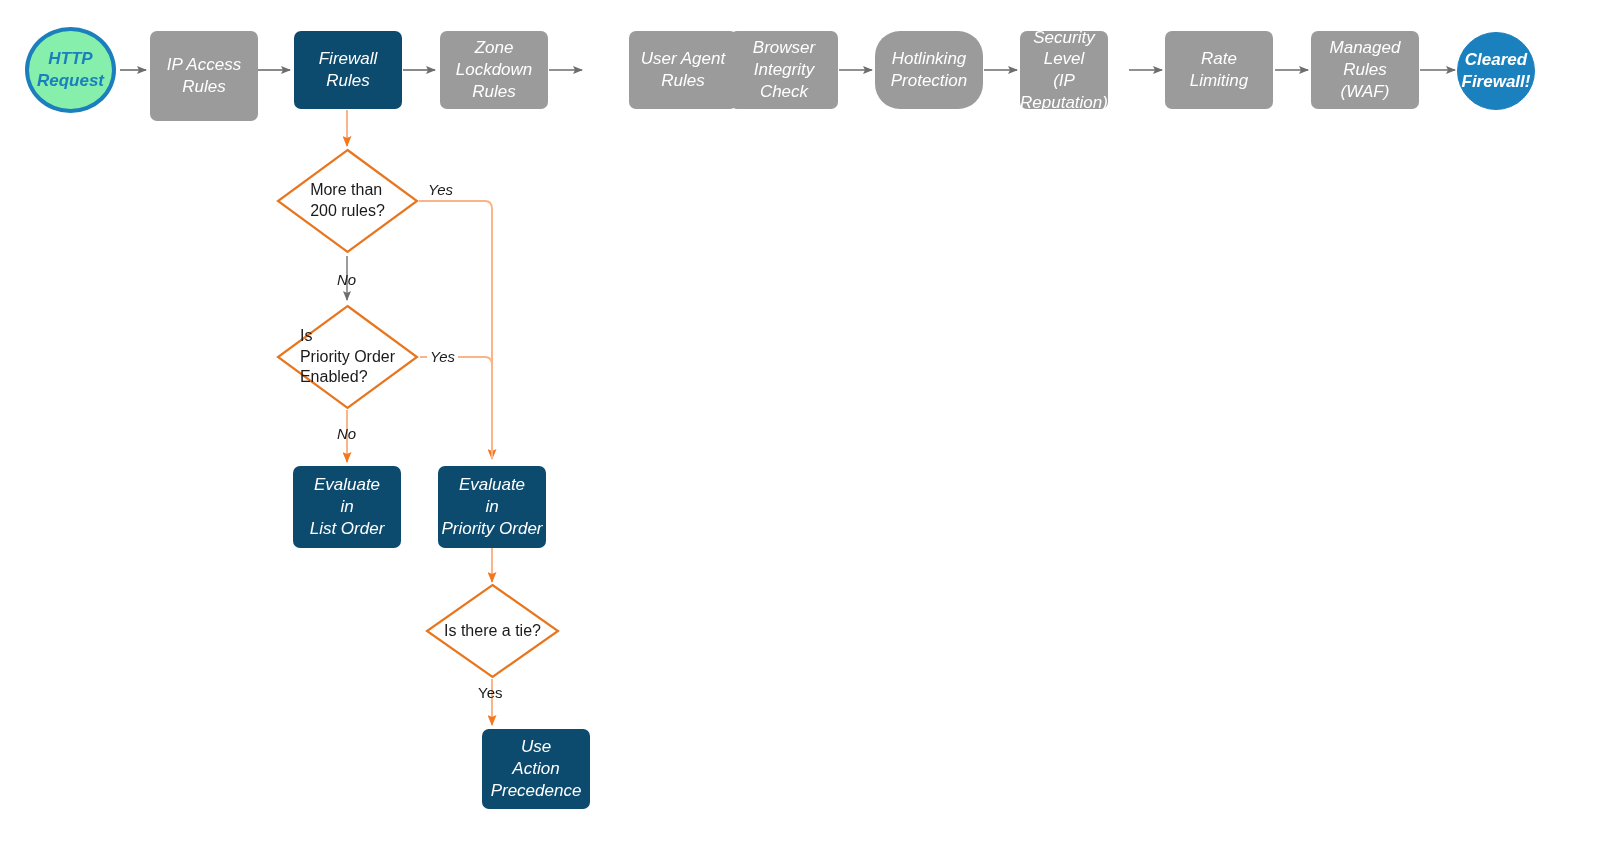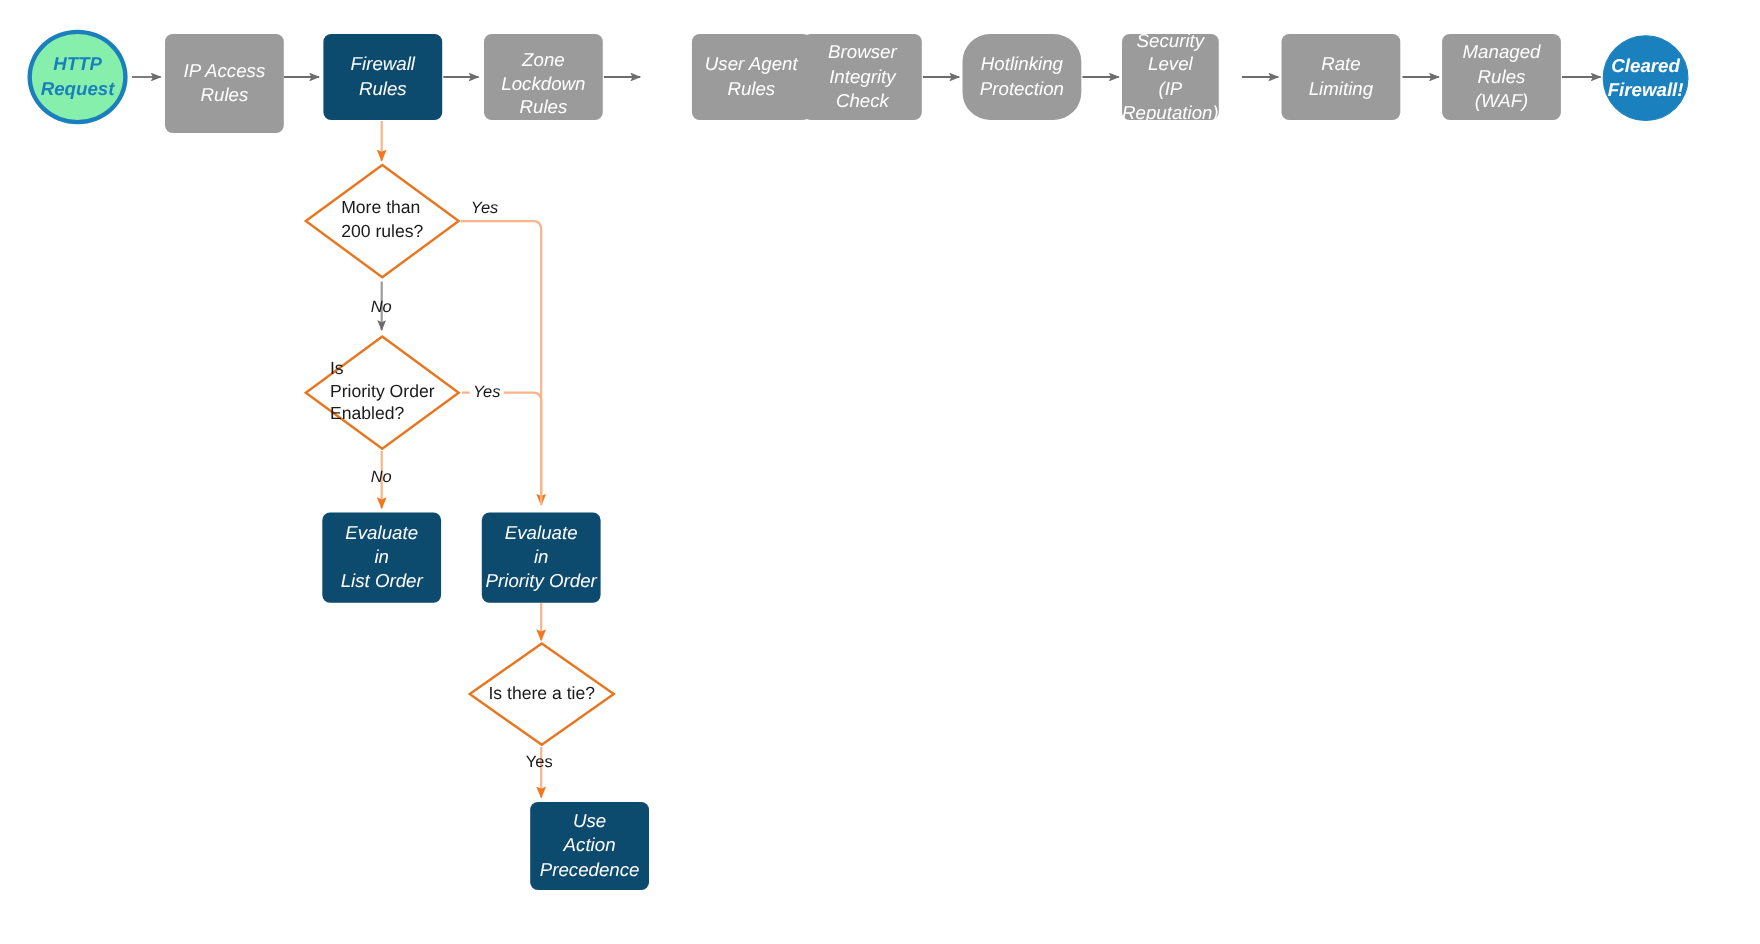--- a/index.html
+++ b/index.html
@@ -171,21 +171,21 @@
   <div class="node box gray" style="left:150px; top:31px; width:108px; height:90px;">
     <span class="label">IP Access
 Rules</span>
   </div>
 
   <div class="node box orange" style="left:294px; top:31px; width:108px; height:78px;">
     <span class="label">Firewall
 Rules</span>
   </div>
 
-  <div class="node box gray" style="left:440px; top:31px; width:108px; height:78px;align-items:flex-end;">
+  <div class="node box gray" style="left:440px; top:31px; width:108px; height:78px;">
     <span class="label">Zone
 Lockdown
 Rules</span>
   </div>
 
   <div class="node box gray" style="left:585px; top:31px; width:108px; height:78px;margin-left:44px;">
     <span class="label">User Agent
 Rules</span>
   </div>
 

